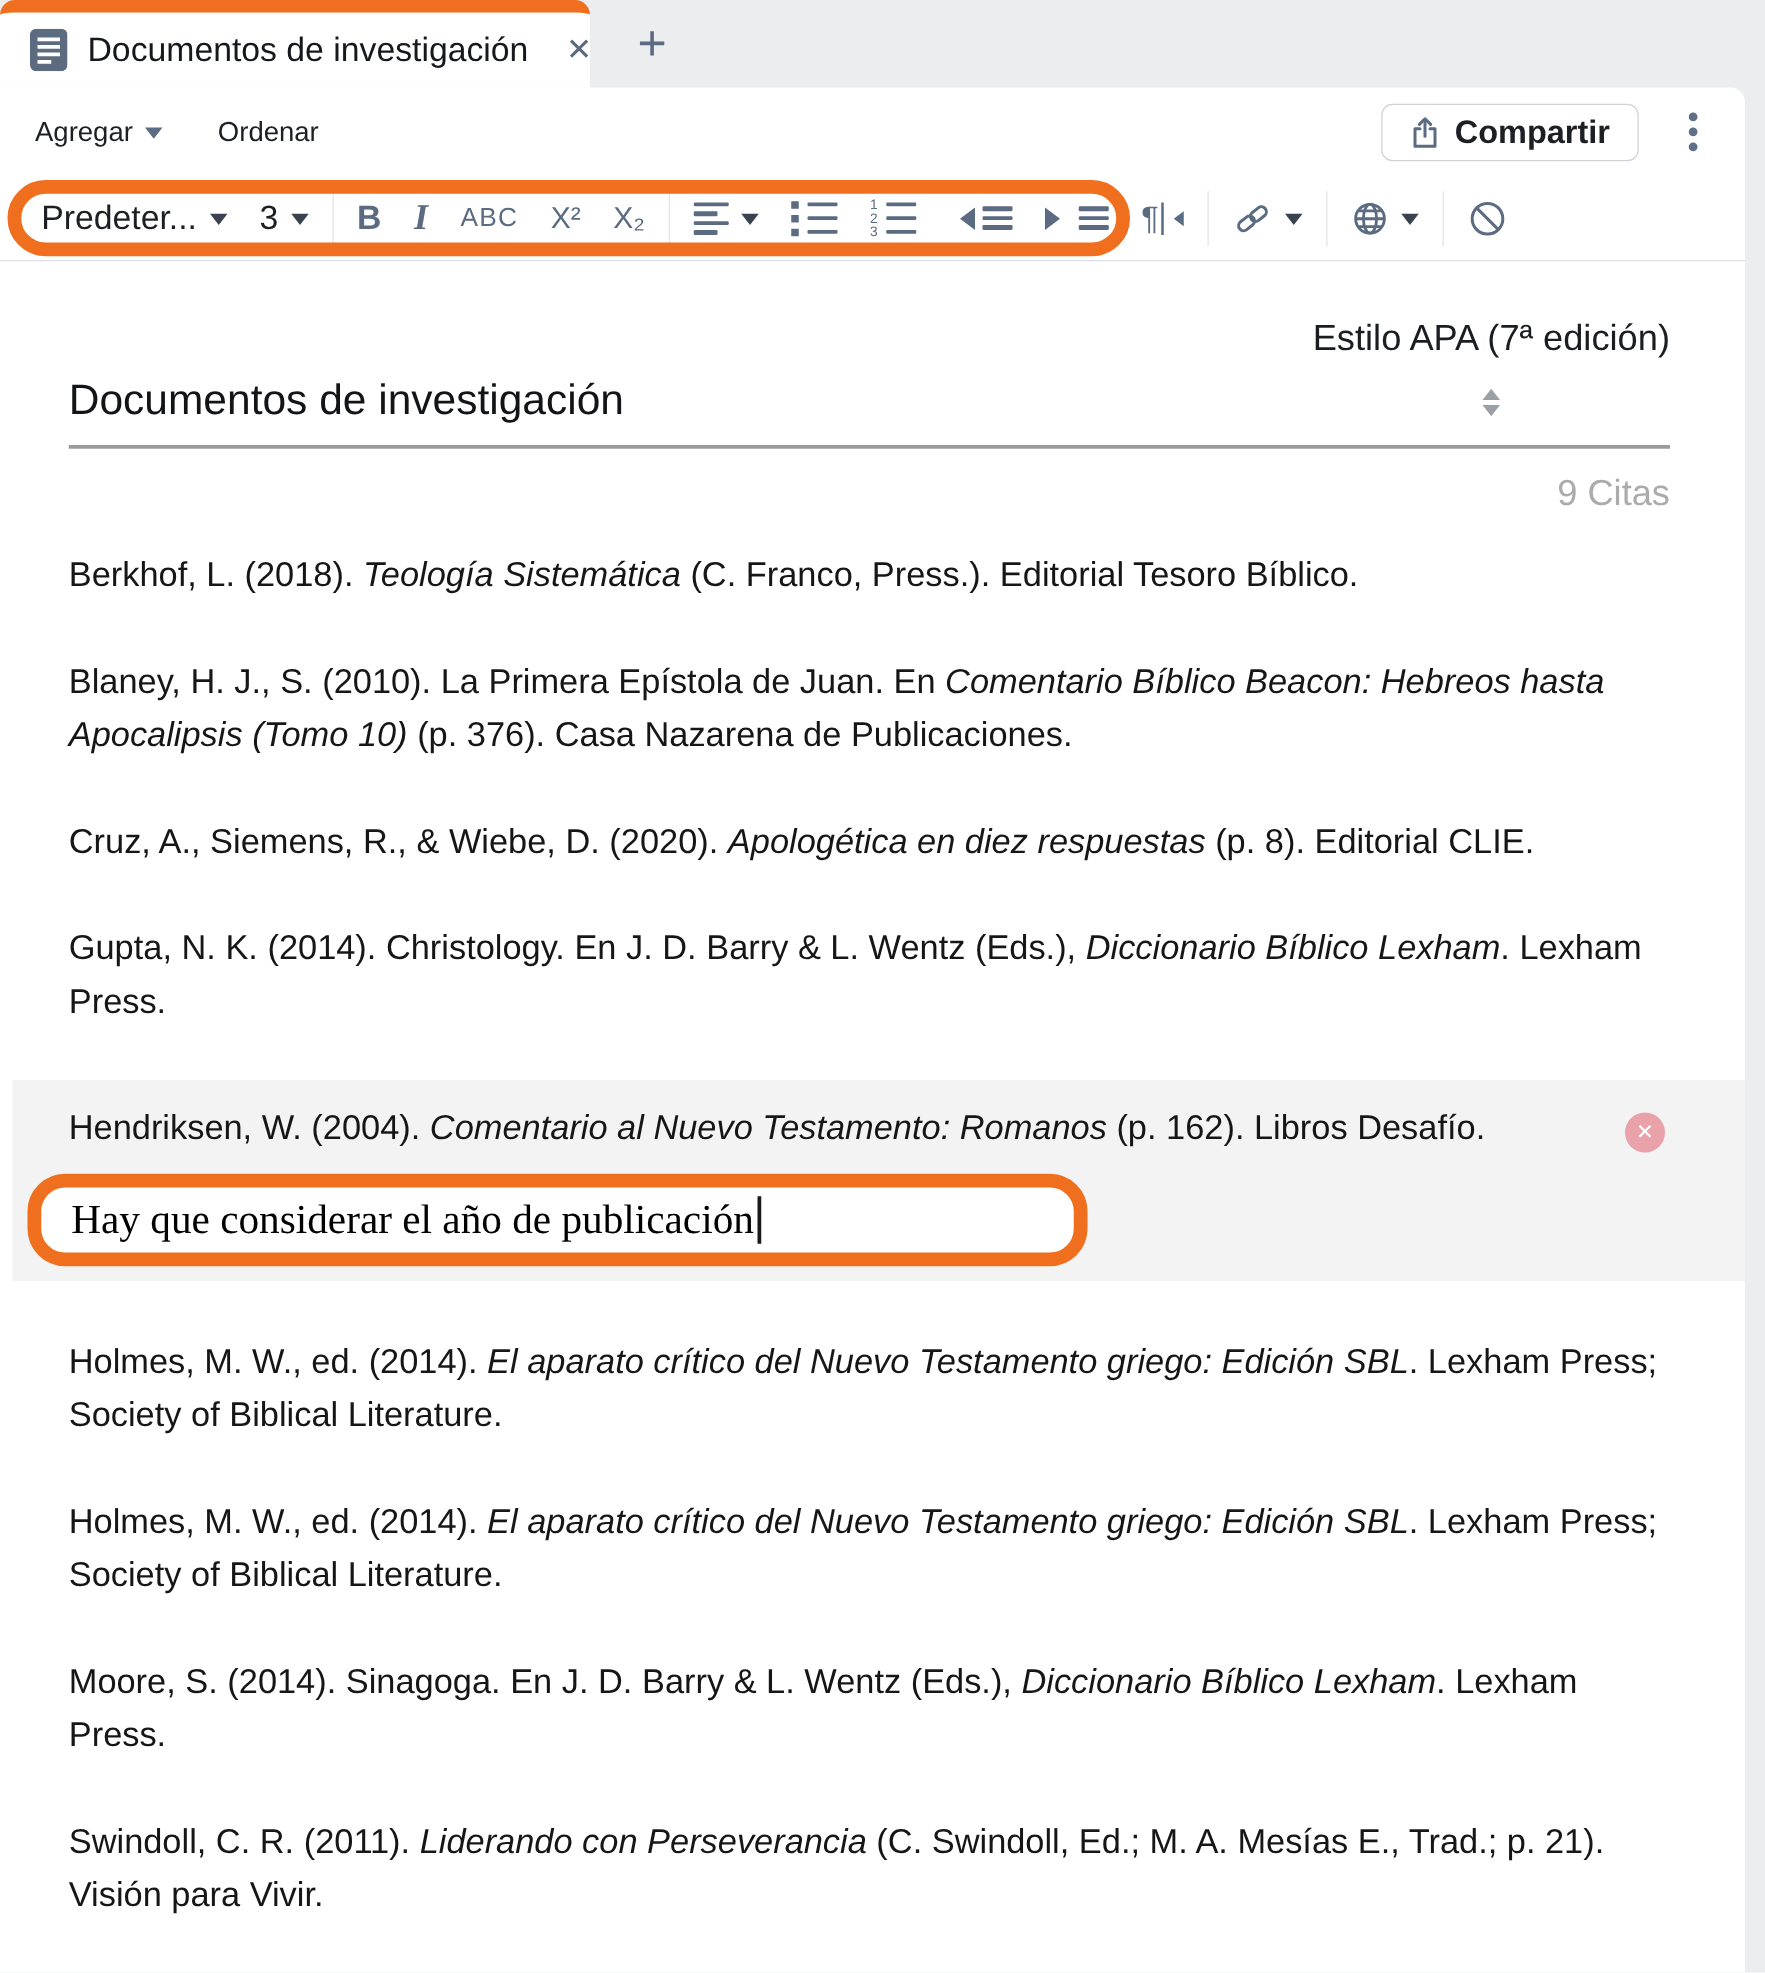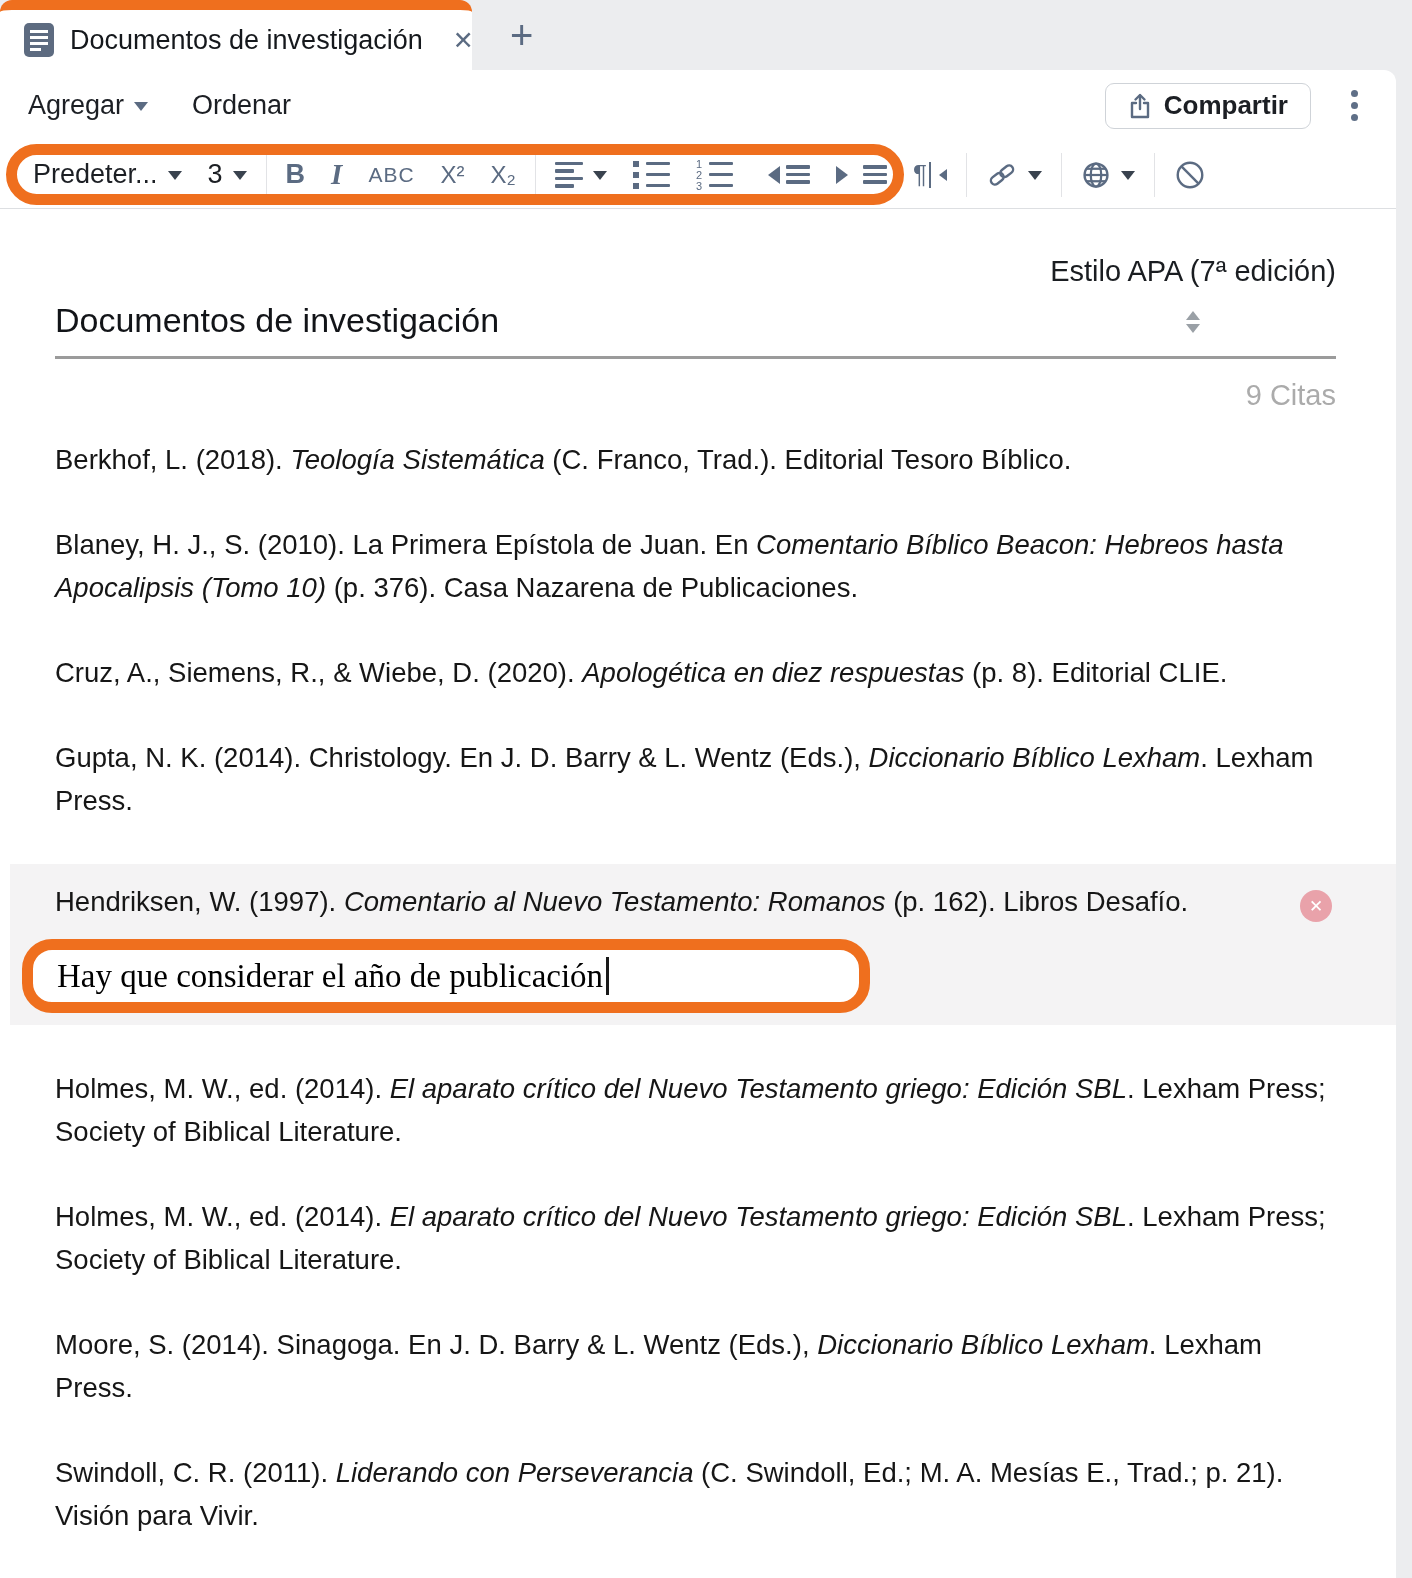--- a/index.html
+++ b/index.html
@@ -20,21 +20,21 @@
     padding:0 24px; gap:16px;
   }
   .doc-icon { flex:0 0 auto; display:flex; }
   .tab-title { font-size:27px; color:#15181c; white-space:nowrap; }
   .tab-close { font-size:25px; color:#5B6B82; margin-left:14px; cursor:default; }
   .new-tab { font-size:40px; font-weight:300; color:#5B6B82; align-self:center; margin-left:38px; line-height:1; }
   
   .panel { width:1396px; height:1508px; background:#fff; border-top-right-radius:12px; position:relative; }
   
   .menubar { height:71px; display:flex; align-items:center; padding:0 28px; }
-  .menu-item { display:flex; align-items:center; gap:10px; font-size:27px; color:#1c1f24; }
+  .menu-item { display:flex; align-items:center; gap:10px; font-size:22px; color:#1c1f24; }
   .menu-item + .menu-item { margin-left:44px; }
   .caret-down { width:0; height:0; border:7px solid transparent; border-top:9px solid #5B6B82; margin-top:8px; }
   .menubar-right { margin-left:auto; display:flex; align-items:center; }
   .share-btn {
     display:flex; align-items:center; gap:12px; height:46px; padding:0 22px;
     border:1.5px solid #CFD3D8; border-radius:9px; background:#fff;
     font-size:26px; font-weight:bold; color:#1c1f24;
   }
   .kebab { display:flex; flex-direction:column; gap:5px; margin-left:30px; padding:4px 10px; }
   .kebab i { width:7px; height:7px; border-radius:50%; background:#5F6F87; }
@@ -301,33 +301,33 @@
           <span class="spin-up"></span>
             <span class="spin-down"></span>
         </span>
       </div>
     </div>
     <hr class="rule">
     <div class="count">9 Citas</div>
 
     <div>
         <div class="citation">
-          <p class="cite-text"><span>Berkhof, L. (2018). </span><i>Teología Sistemática</i><span> (C. Franco, Trad.). Editorial Tesoro Bíblico.</span></p>
+          <p class="cite-text"><span>Berkhof, L. (2018). </span><i>Teología Sistemática</i><span> (C. Franco, Press.). Editorial Tesoro Bíblico.</span></p>
         </div>
         <div class="citation">
           <p class="cite-text"><span>Blaney, H. J., S. (2010). La Primera Epístola de Juan. En </span><i>Comentario Bíblico Beacon: Hebreos hasta Apocalipsis (Tomo 10)</i><span> (p. 376). Casa Nazarena de Publicaciones.</span></p>
         </div>
         <div class="citation">
           <p class="cite-text"><span>Cruz, A., Siemens, R., &amp; Wiebe, D. (2020). </span><i>Apologética en diez respuestas</i><span> (p. 8). Editorial CLIE.</span></p>
         </div>
         <div class="citation">
           <p class="cite-text"><span>Gupta, N. K. (2014). Christology. En J. D. Barry &amp; L. Wentz (Eds.), </span><i>Diccionario Bíblico Lexham</i><span>. Lexham Press.</span></p>
         </div>
         <div class="citation highlighted">
-          <p class="cite-text"><span>Hendriksen, W. (1997). </span><i>Comentario al Nuevo Testamento: Romanos</i><span> (p. 162). Libros Desafío.</span></p>
+          <p class="cite-text"><span>Hendriksen, W. (2004). </span><i>Comentario al Nuevo Testamento: Romanos</i><span> (p. 162). Libros Desafío.</span></p>
           <div class="remove-btn">✕</div>
           <div class="note-ring">
             <div class="note-input">
               <span>Hay que considerar el año de publicación</span>
               <span class="caret-bar"></span>
             </div>
           </div>
         </div>
         <div class="citation">
           <p class="cite-text"><span>Holmes, M. W., ed. (2014). </span><i>El aparato crítico del Nuevo Testamento griego: Edición SBL</i><span>. Lexham Press; Society of Biblical Literature.</span></p>

